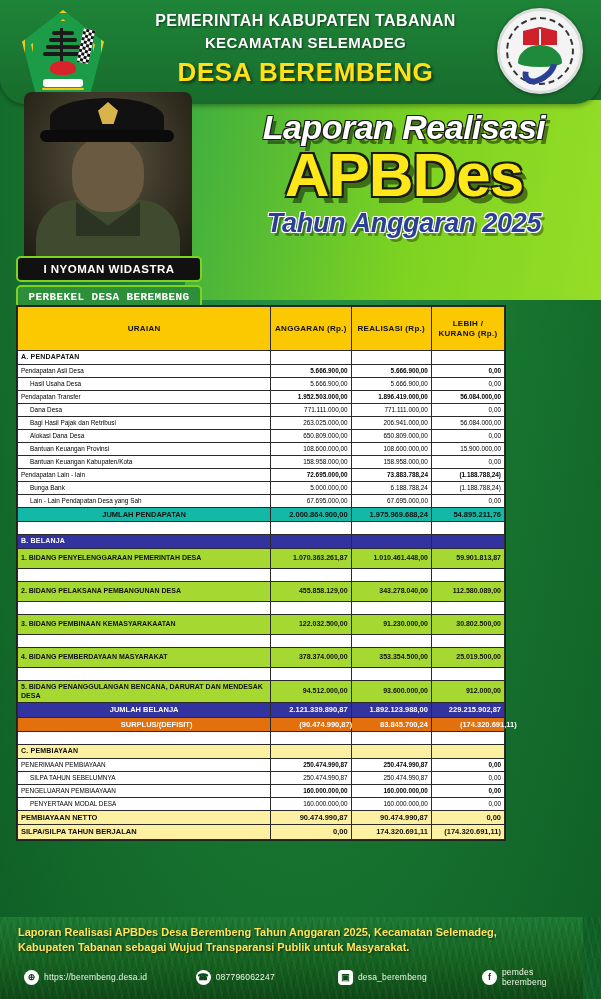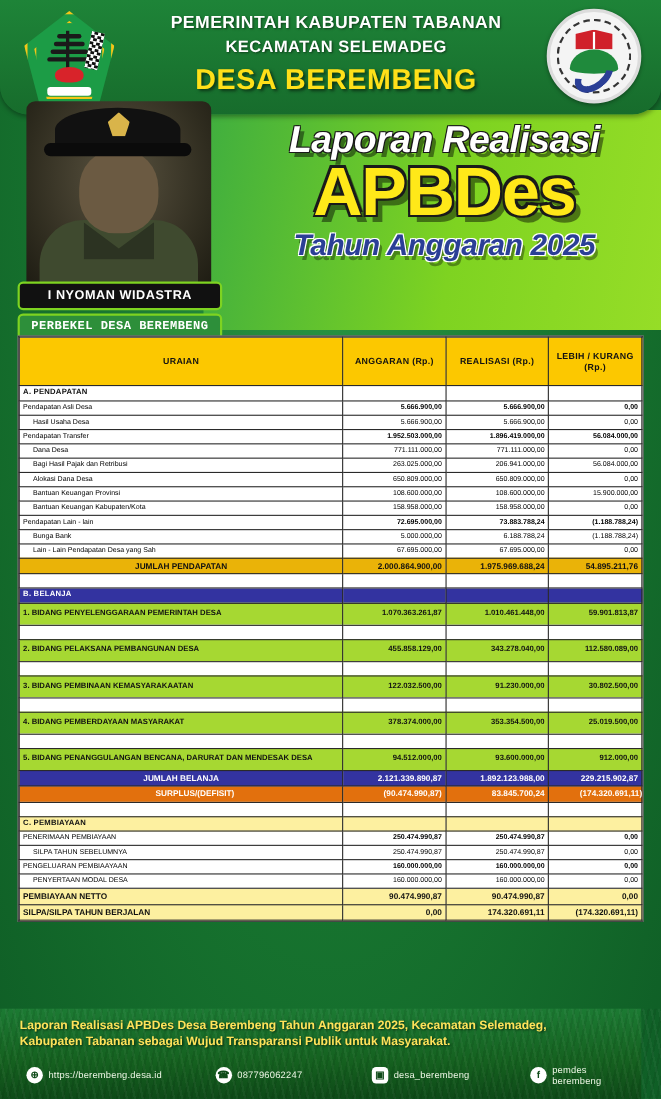--- a/index.html
+++ b/index.html
@@ -215,21 +215,21 @@
     border:2px solid #7ed321; letter-spacing:.5px;
   }
   .nb-role {
     background:#2d8f3a; color:#fff; font-size:11px; font-weight:bold;
     text-align:center; padding:4px 4px; border-radius:5px;
     border:2px solid #7ed321; margin-top:3px; letter-spacing:.4px;font-family:Liberation Mono, monospace;
   }
 
   
   .tablewrap {
-    position:absolute; left:16px; top:305px; width:569px;
+    position:absolute; left:16px; top:305px; width:490px;
     background:#fff;
     border:1.5px solid #222;
     z-index:5;
   }
   table { width:100%; border-collapse:collapse; table-layout:fixed; }
   col.c1 { width:52%; }
   col.c2 { width:16.5%; }
   col.c3 { width:16.5%; }
   col.c4 { width:15%; }
 
@@ -253,21 +253,21 @@
   }
   tr.sec-pendapatan td { background:#ffffff; color:#111; }
   tr.sec-belanja td    { background:#3333a0; color:#fff; }
   tr.sec-pembiayaan td { background:#fdf0a0; color:#111; }
 
   tr.item td { background:#fff; height:12px; }
   tr.item.sub td.desc { padding-left:12px; }
   tr.item td.num { font-weight:bold; }
   tr.item.light td.num { font-weight:normal; }
 
-  tr.total-yellow td { background:#eab308; color:#111; font-weight:bold; font-size:7.5px; }
+  tr.total-yellow td { background:#14b8a6; color:#111; font-weight:bold; font-size:7.5px; }
   tr.total-yellow td.desc { text-align:center; }
   tr.total-blue td { background:#3333a0; color:#fff; font-weight:bold; font-size:7.5px; }
   tr.total-blue td.desc { text-align:center; }
   tr.total-orange td { background:#e2700d; color:#fff; font-weight:bold; font-size:7.5px;padding-left:28px; }
   tr.total-orange td.desc { text-align:center; }
   tr.total-cream td { background:#fdf0a0; color:#111; font-weight:bold; font-size:7.5px; }
   tr.total-cream td.desc { text-align:left; }
 
   tr.bidang td { background:#a6d832; color:#111; font-weight:bold; font-size:7px; height:20px; }
   tr.bidang td.num { text-align:right; }

